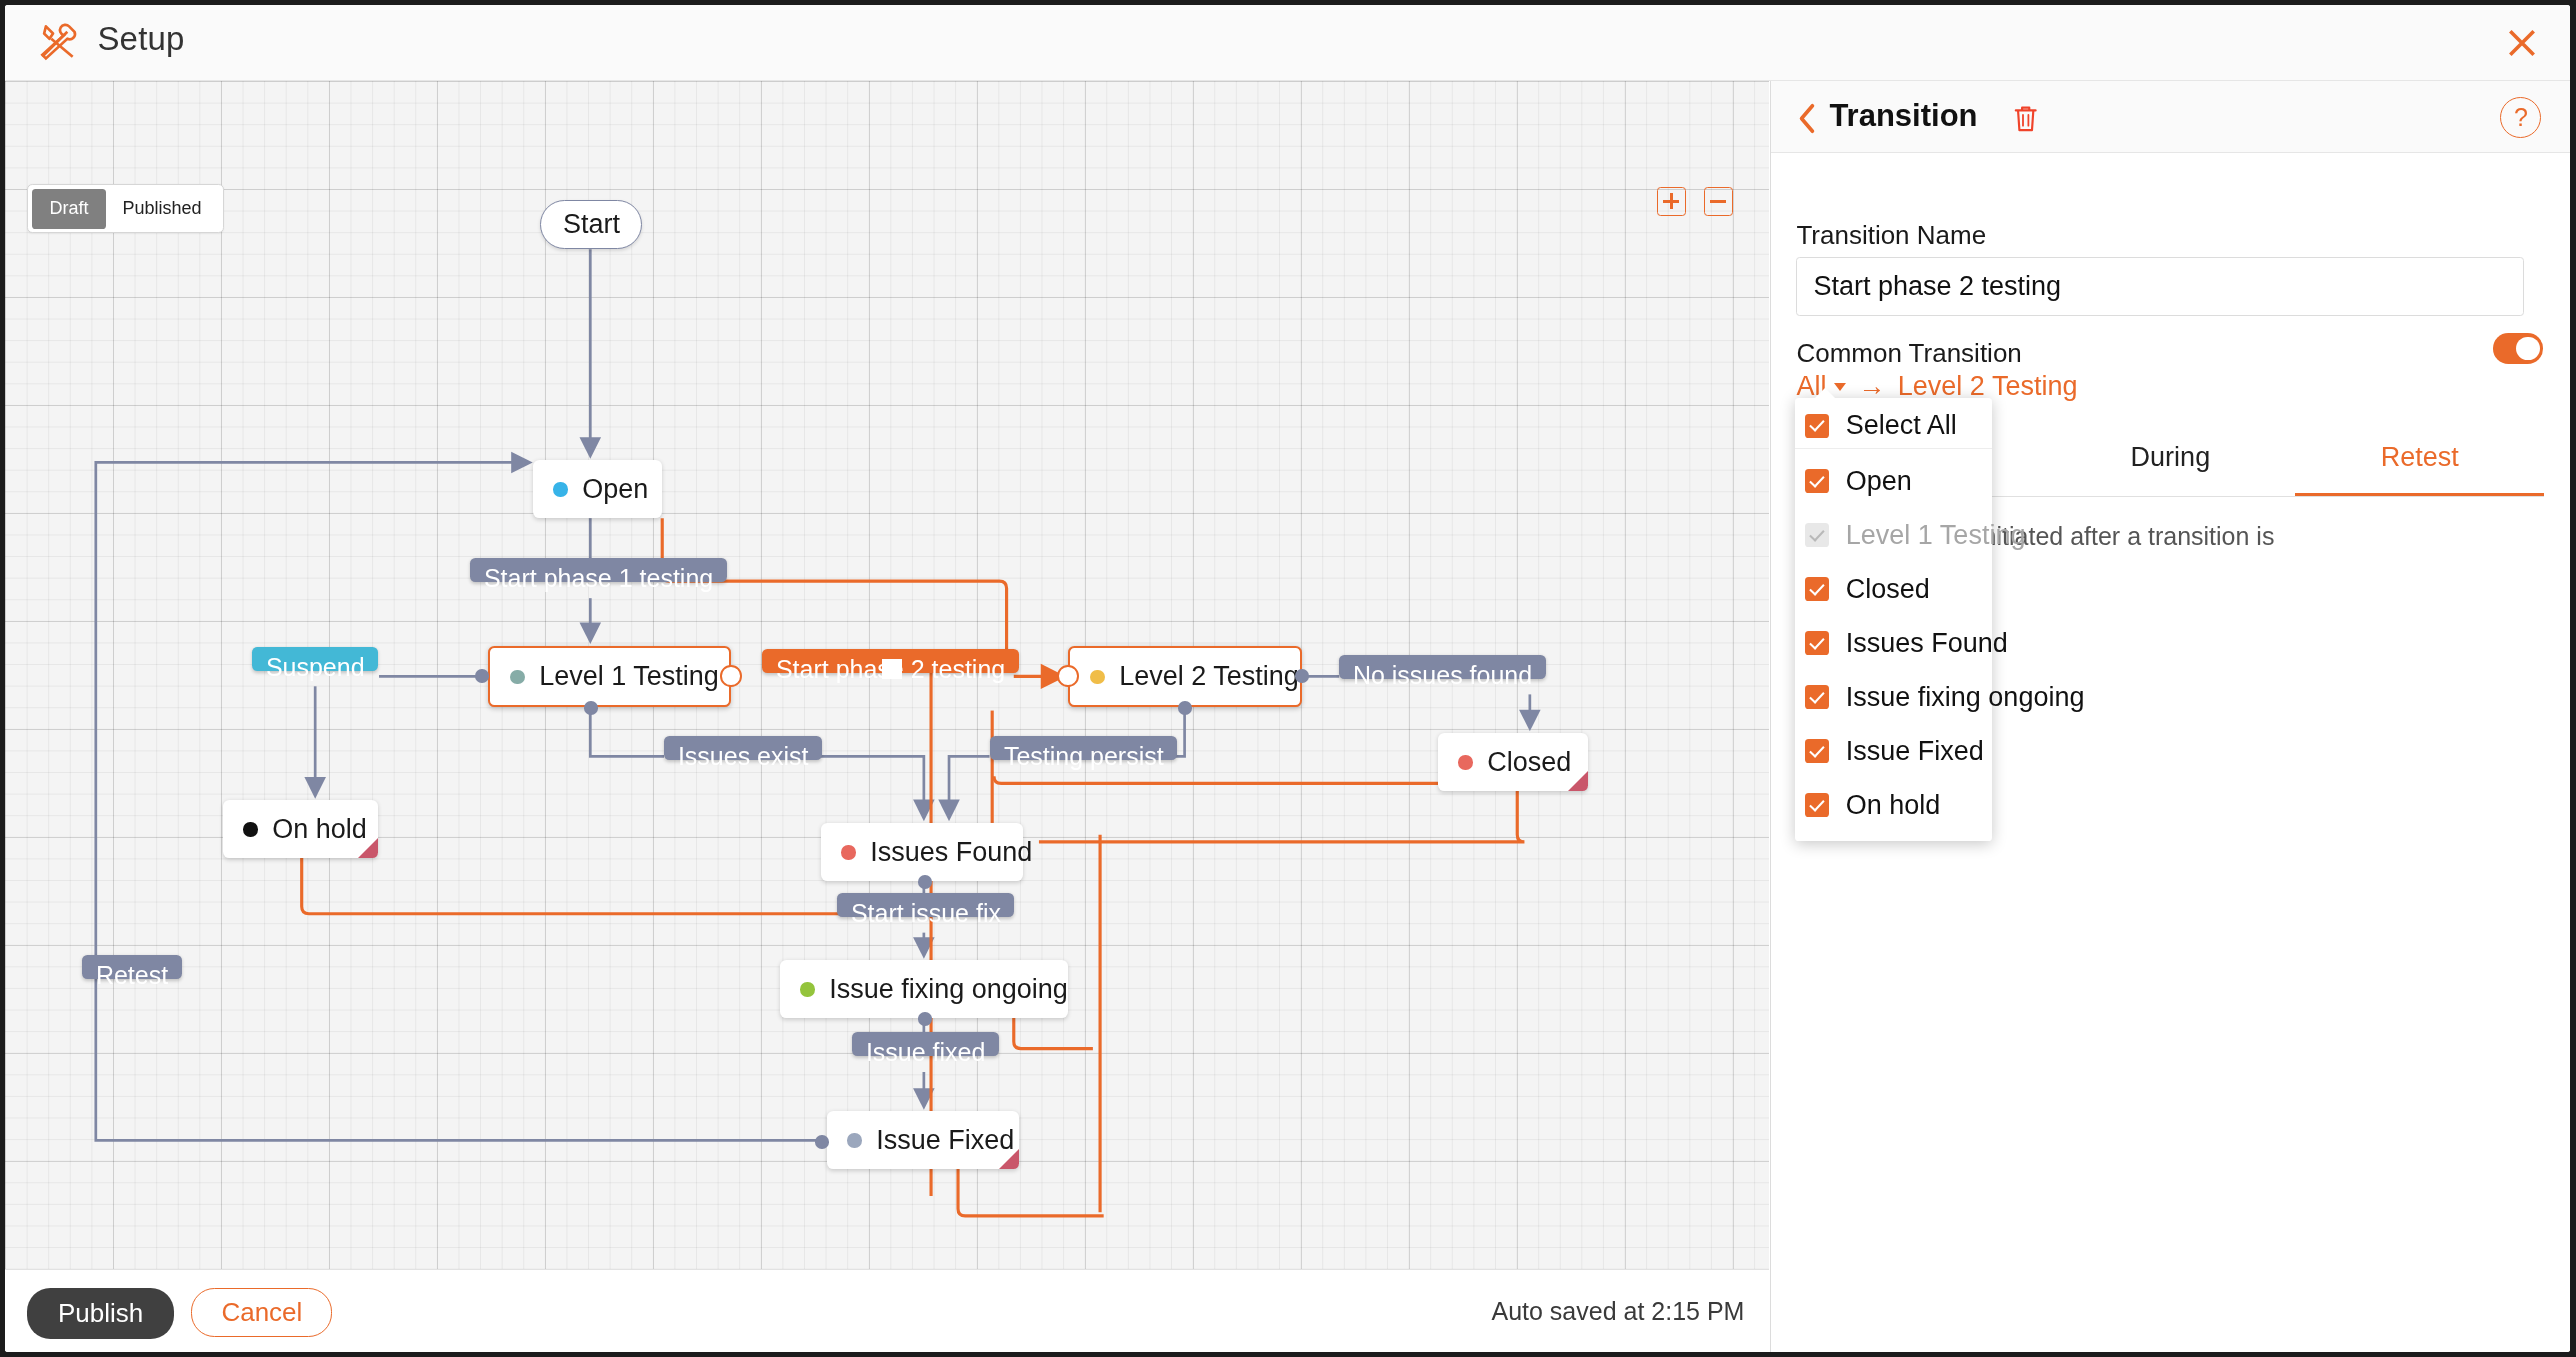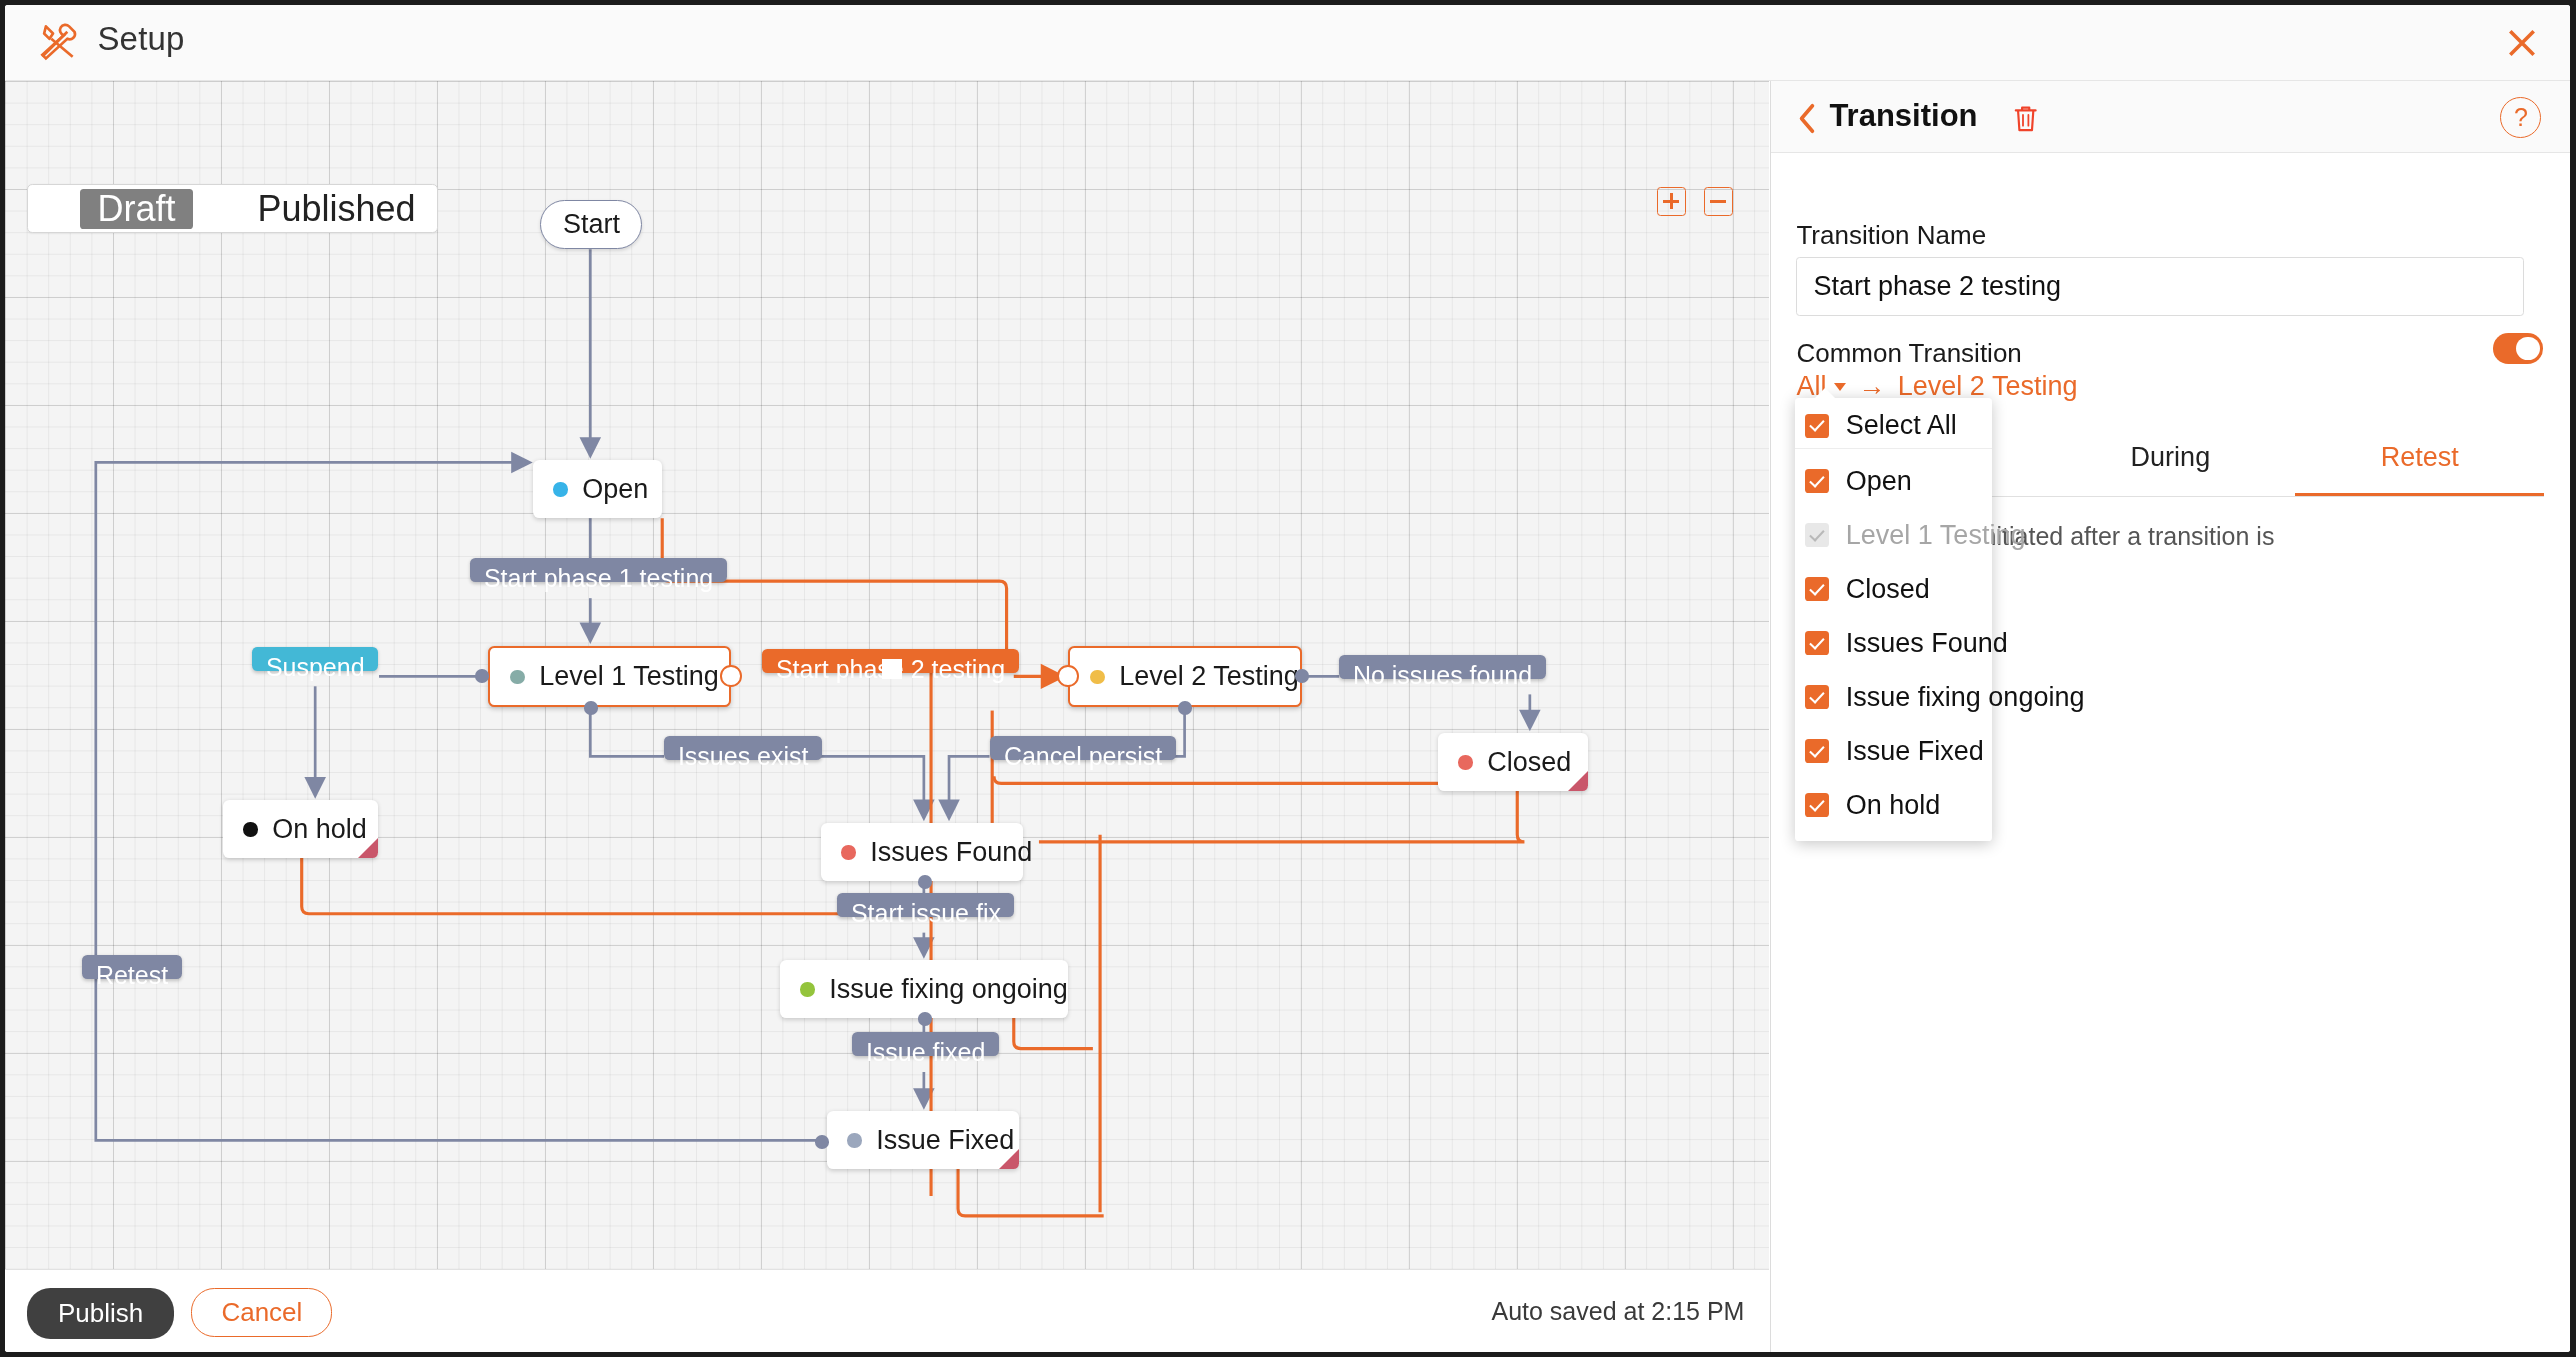--- a/index.html
+++ b/index.html
@@ -50,23 +50,22 @@
 
   
   #draft-switch {
     position:absolute; left:21.6px; top:103px;
     background:#fff; border:0.9px solid #d6d6d6; border-radius:5.4px;
     display:flex; align-items:center; height:49px; padding:4.5px;
     box-shadow:0 0.9px 1.8px rgba(0,0,0,.06);
     z-index:20;
   }
   .seg {
-    font-size:36px; padding:4.5px 17px; border-radius:3.6px; cursor:pointer;
+    font-size:18px; padding:4.5px 17px; border-radius:3.6px; cursor:pointer;
     line-height:31px;
-    margin-left:48px;
   }
   .seg.active { background:#808080; color:#fff; }
   .seg.inactive { color:#222; }
 
   
   .zoom-btn {
     position:absolute; top:106px; width:29px; height:29px;
     border:1.8px solid #ea6a2a; border-radius:3.6px; cursor:pointer; z-index:20;
   }
   #zoom-in { left:1652px; }
@@ -420,21 +419,21 @@
 
     <div class="tlabel" style="left:1334px;top:574px;">
       <span>No issues found</span>
     </div>
 
     <div class="tlabel" style="left:659px;top:655px;">
       <span>Issues exist</span>
     </div>
 
     <div class="tlabel" style="left:985px;top:655px;">
-      <span>Cancel persist</span>
+      <span>Testing persist</span>
     </div>
 
     <div class="tlabel" style="left:832px;top:812px;">
       <span>Start issue fix</span>
     </div>
 
     <div class="tlabel" style="left:847px;top:951px;">
       <span>Issue fixed</span>
     </div>
 

